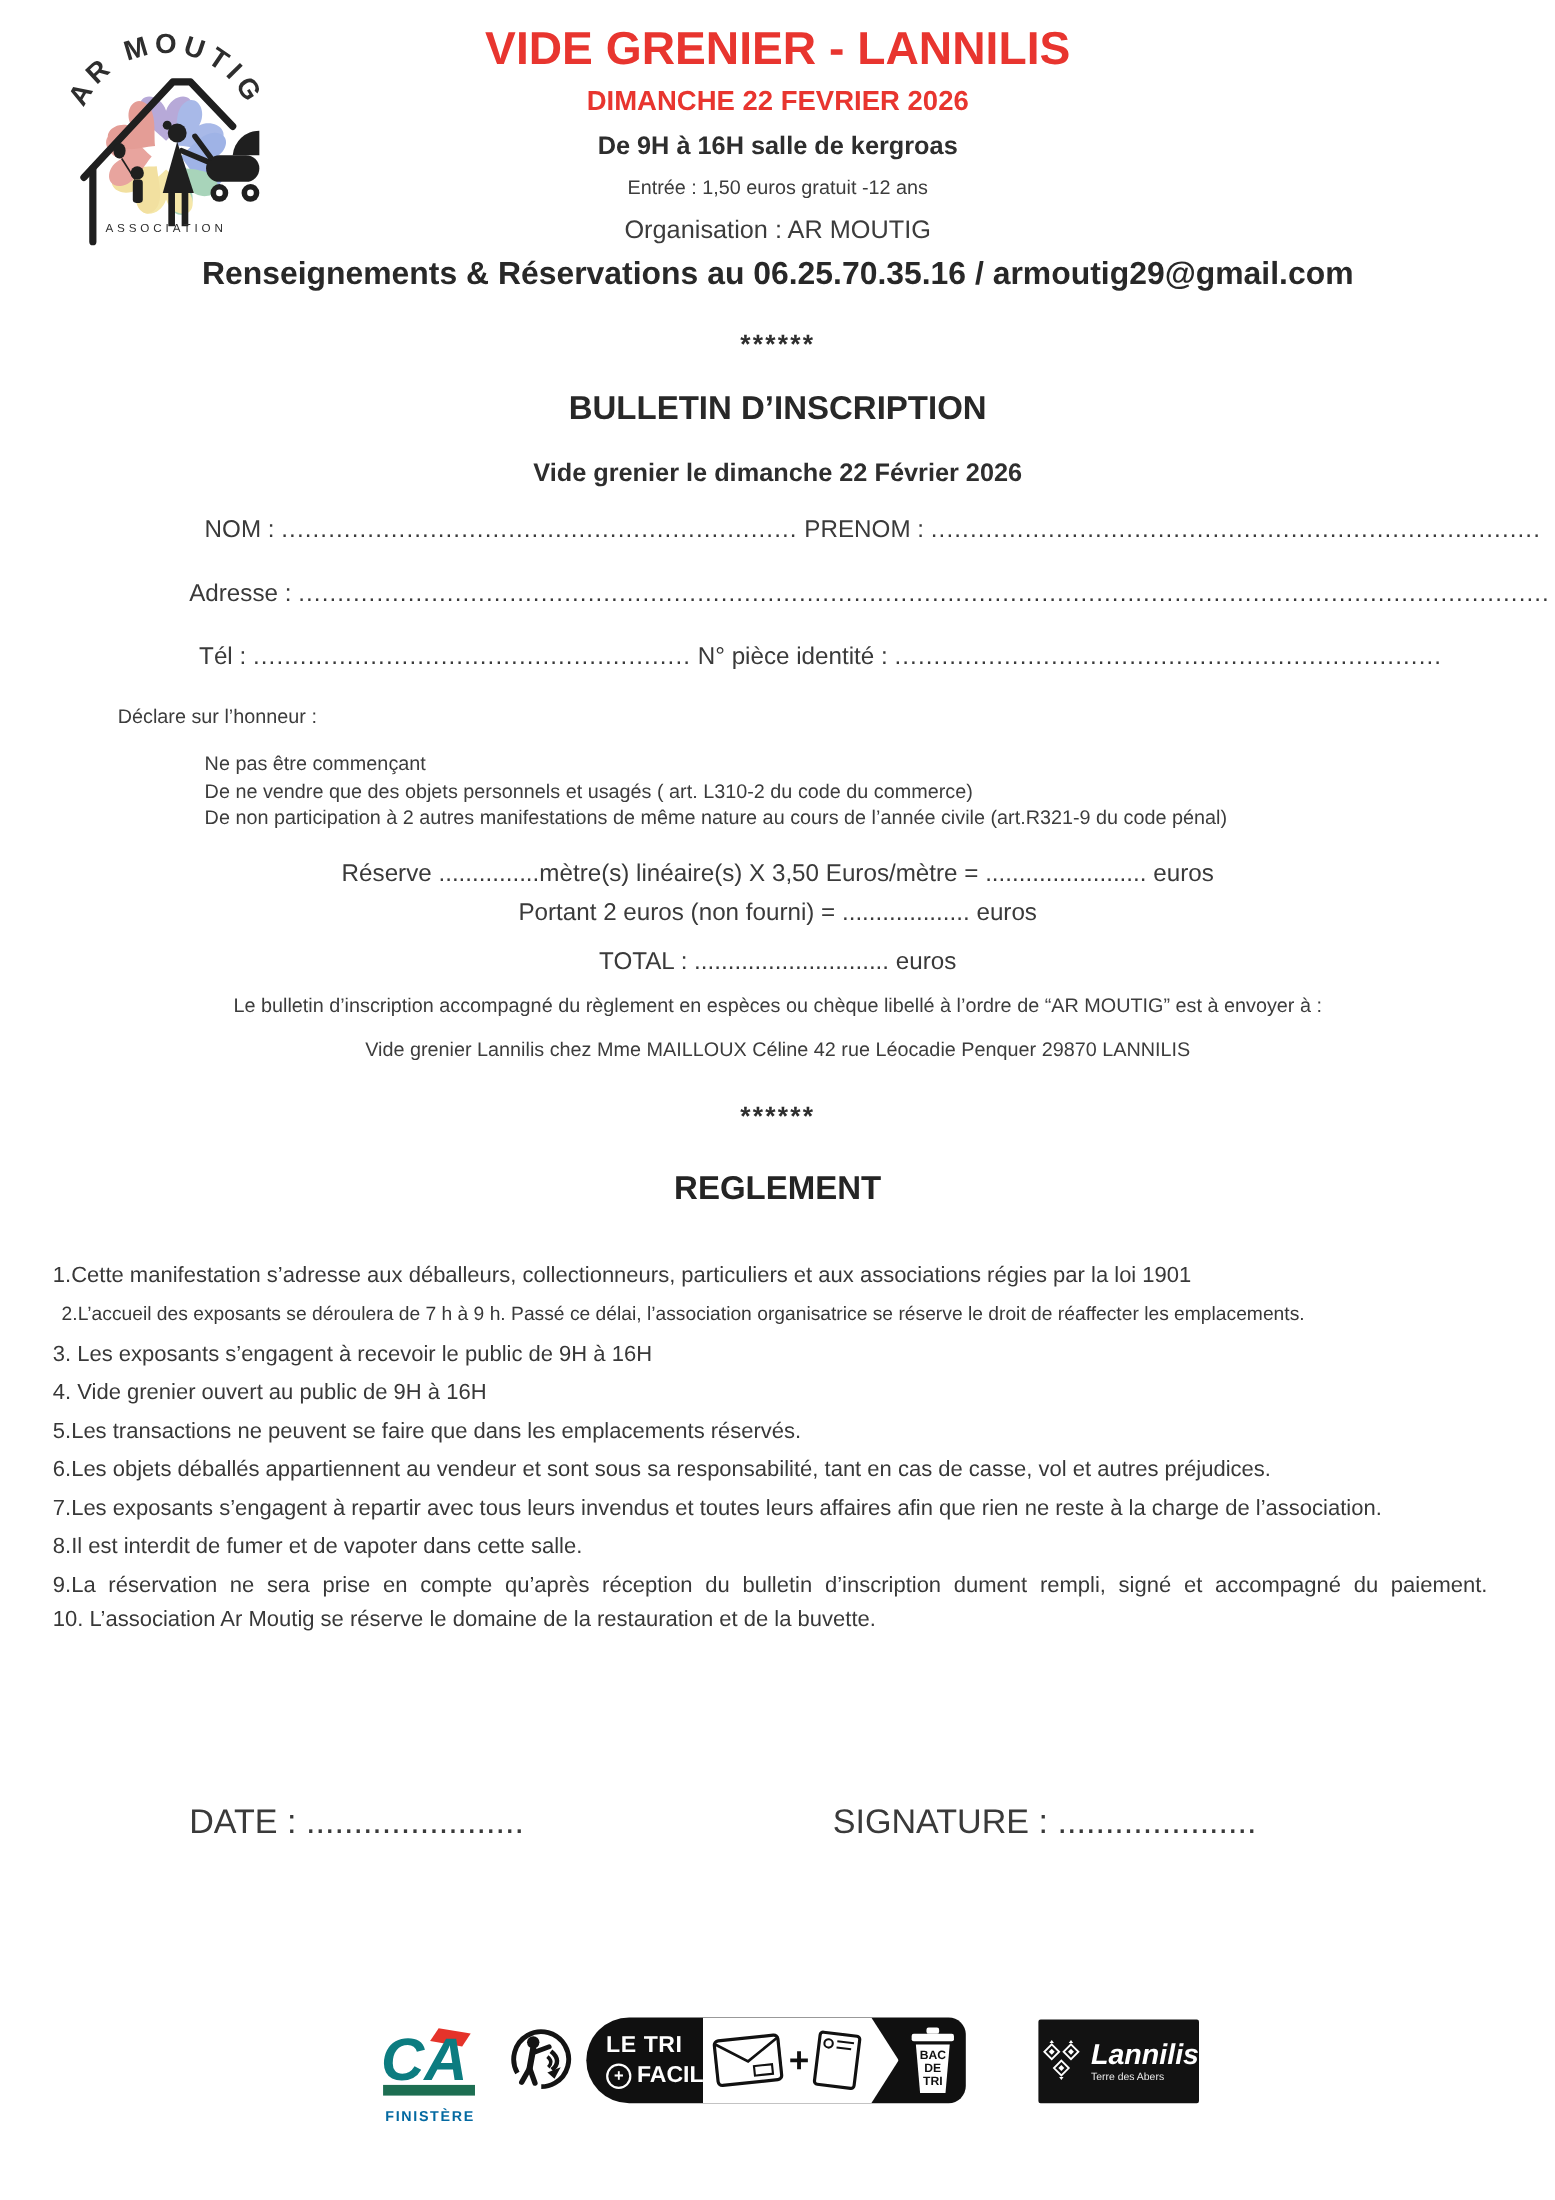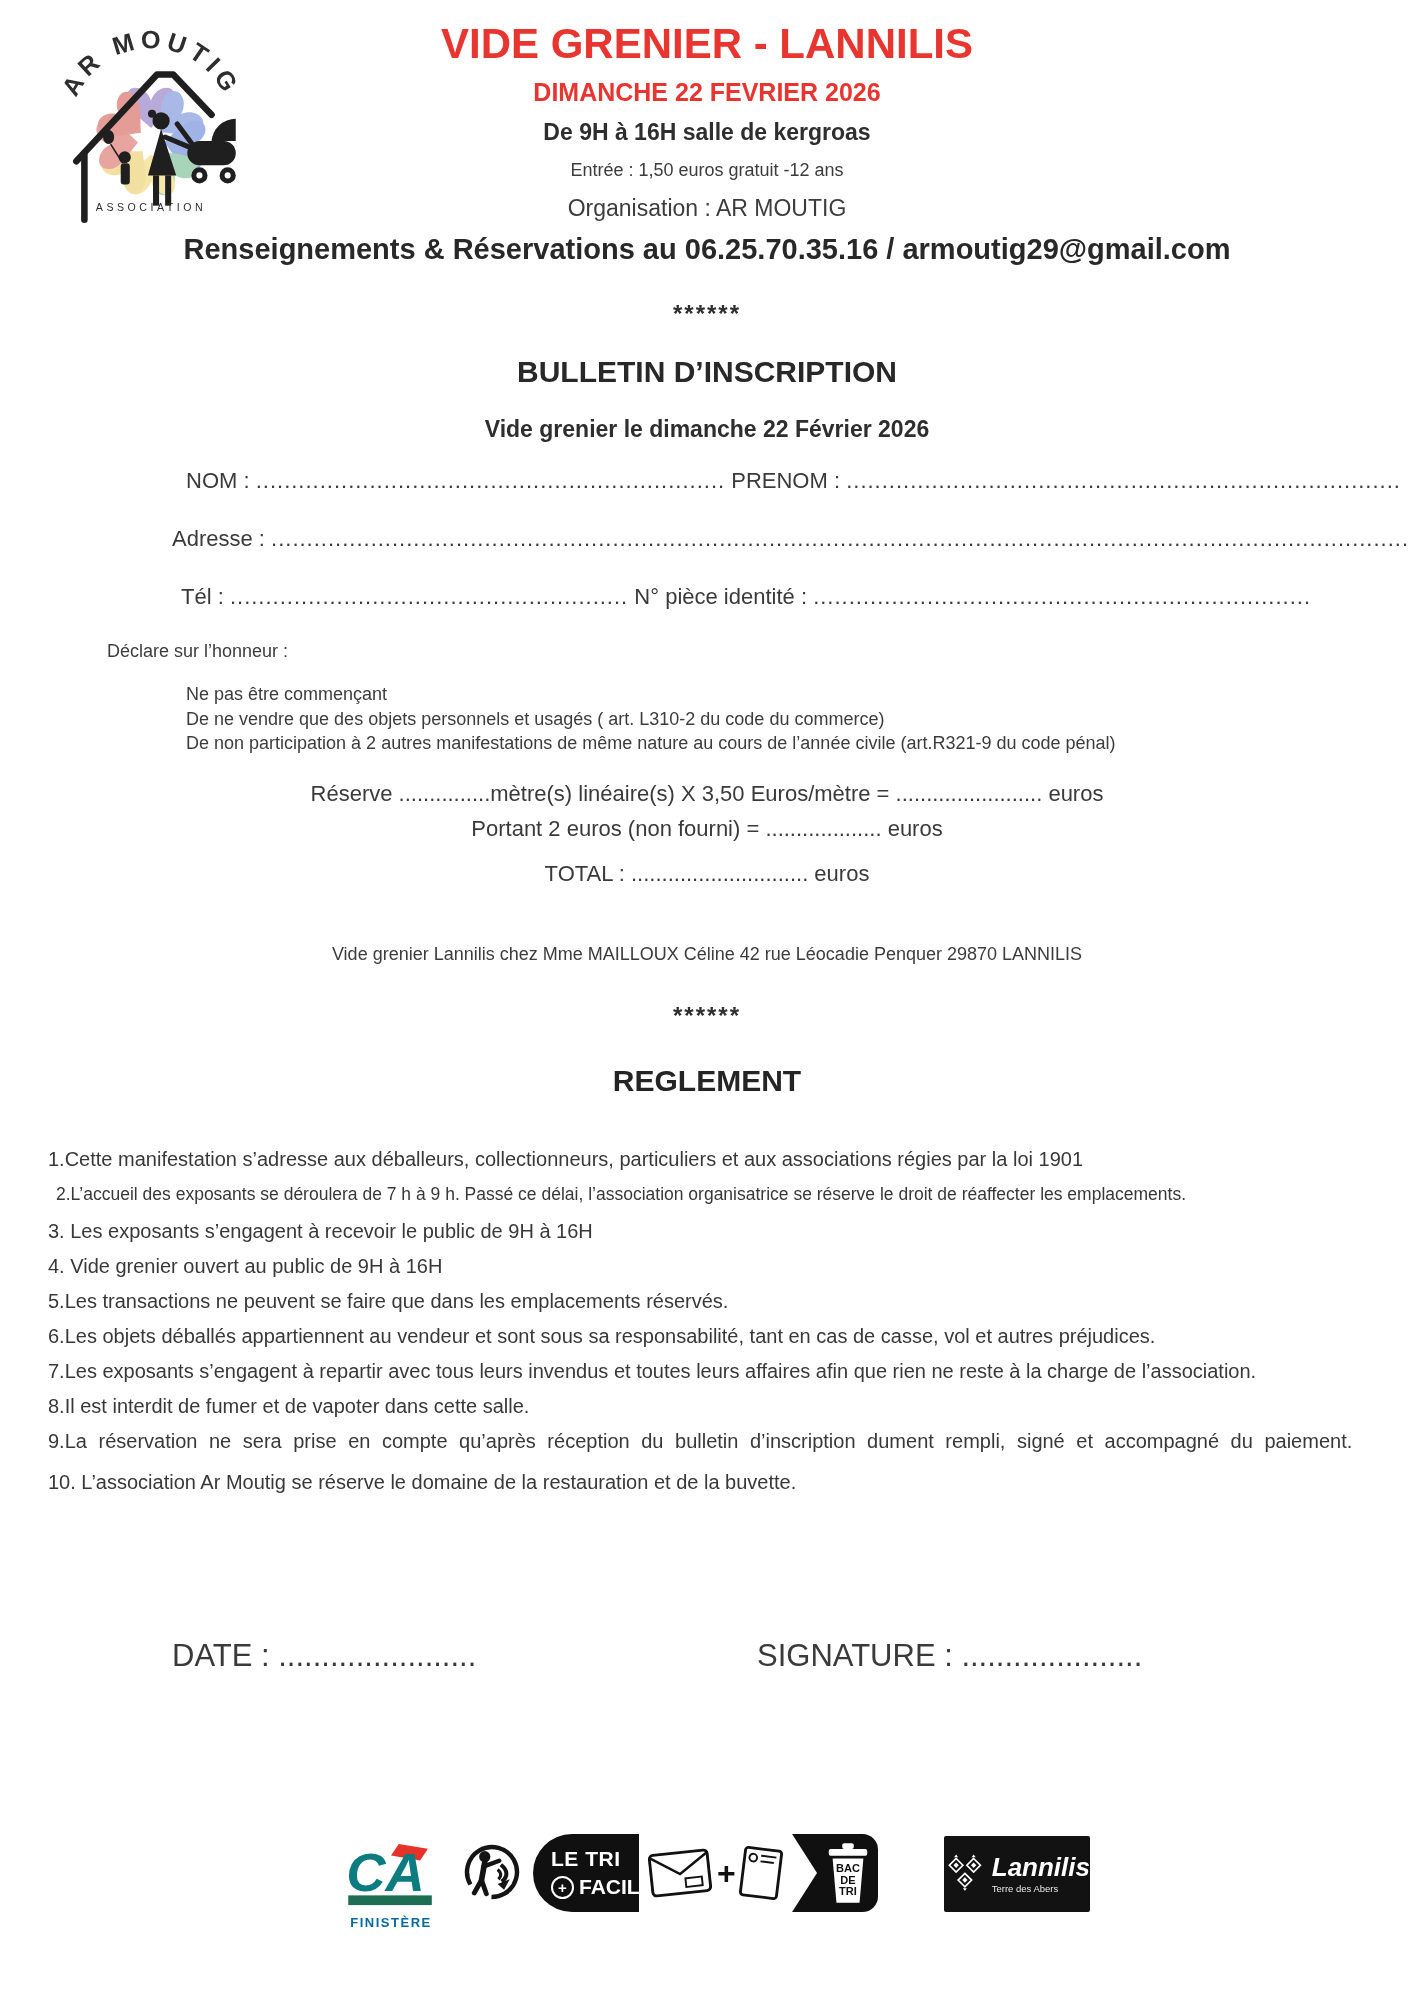--- a/index.html
+++ b/index.html
@@ -31,21 +31,21 @@
   .d1{top:684px;}.d2{top:709px;}.d3{top:733px;}
   .reserve{top:781px;font-size:22px;}
   .portant{top:816px;font-size:22px;}
   .total{top:861px;font-size:22px;}
   .note{top:904px;font-size:18px;color:#3c3c3c;}
   .sendaddr{top:944px;font-size:18px;color:#3c3c3c;}
   .rtitle{top:1064px;font-size:30px;font-weight:700;color:#242424;}
   .rlist{top:1146px;left:48px;width:1356px;}
   .ritem{font-size:20px;line-height:27px;margin-bottom:8px;color:#383838;}
   .ritem.small{font-size:17.5px;margin-bottom:10px;margin-left:8px;}
-  .ritem.justify{text-align:justify;word-spacing:6px;padding-left:38px;text-indent:-38px;margin-bottom:14px;}
+  .ritem.justify{text-align:justify;word-spacing:6px;padding-left:38px;text-indent:-38px;margin-bottom:4px;}
   .sig{top:1638px;font-size:31px;color:#3a3a3a;}
   .sigdate{left:172px;}
   .sigsig{left:757px;text-align:right;}
   
   .footer{top:1834px;left:337px;display:flex;align-items:flex-start;}
   .ca-block{width:108px;text-align:center;margin-top:6px;}
   .ca-region{font-size:13px;font-weight:700;letter-spacing:1.5px;color:#0369a1;margin-top:3px;}
   .triman{margin-left:18px;margin-top:8px;}
   .trifacile{position:relative;width:345px;height:78px;margin-left:12px;background:#101010;border-radius:40px 16px 16px 40px;}
   .tf-left{position:absolute;left:18px;top:13px;color:#fff;}
@@ -166,20 +166,21 @@
   </div>
 
   <div class="abs declare">Déclare sur l’honneur :</div>
   <div class="abs decl d1">Ne pas être commençant</div>
   <div class="abs decl d2">De ne vendre que des objets personnels et usagés ( art. L310-2 du code du commerce)</div>
   <div class="abs decl d3">De non participation à 2 autres manifestations de même nature au cours de l’année civile (art.R321-9 du code pénal)</div>
 
   <div class="abs ctr reserve">Réserve ...............mètre(s) linéaire(s) X 3,50 Euros/mètre = ........................ euros</div>
   <div class="abs ctr portant">Portant 2 euros (non fourni) = ................... euros</div>
   <div class="abs ctr total">TOTAL : ............................. euros</div>
+  <div class="abs ctr note">Le bulletin d’inscription accompagné du règlement en espèces ou chèque libellé à l’ordre de “AR MOUTIG” est à envoyer à :</div>
   <div class="abs ctr sendaddr">Vide grenier Lannilis chez Mme MAILLOUX Céline 42 rue Léocadie Penquer 29870 LANNILIS</div>
 
   <div class="abs ctr stars stars2">******</div>
 
   <div class="abs ctr rtitle">REGLEMENT</div>
   <div class="abs rlist">
     <div class="ritem">1.Cette manifestation s’adresse aux déballeurs, collectionneurs, particuliers et aux associations régies par la loi 1901</div>
     <div class="ritem small">2.L’accueil des exposants se déroulera de 7 h à 9 h. Passé ce délai, l’association organisatrice se réserve le droit de réaffecter les emplacements.</div>
     <div class="ritem">3. Les exposants s’engagent à recevoir le public de 9H à 16H</div>
     <div class="ritem">4. Vide grenier ouvert au public de 9H à 16H</div>

